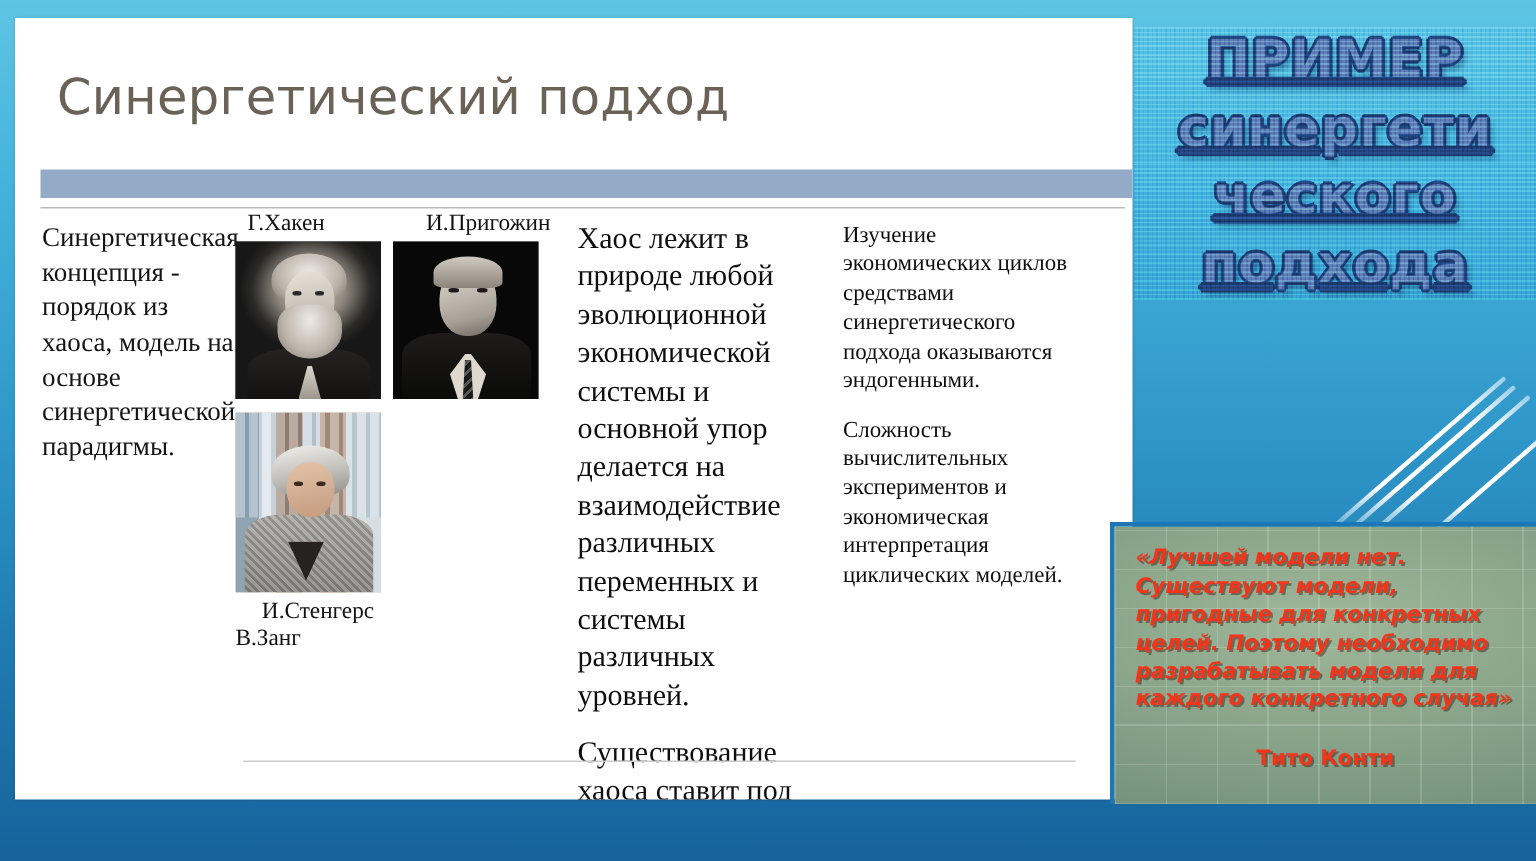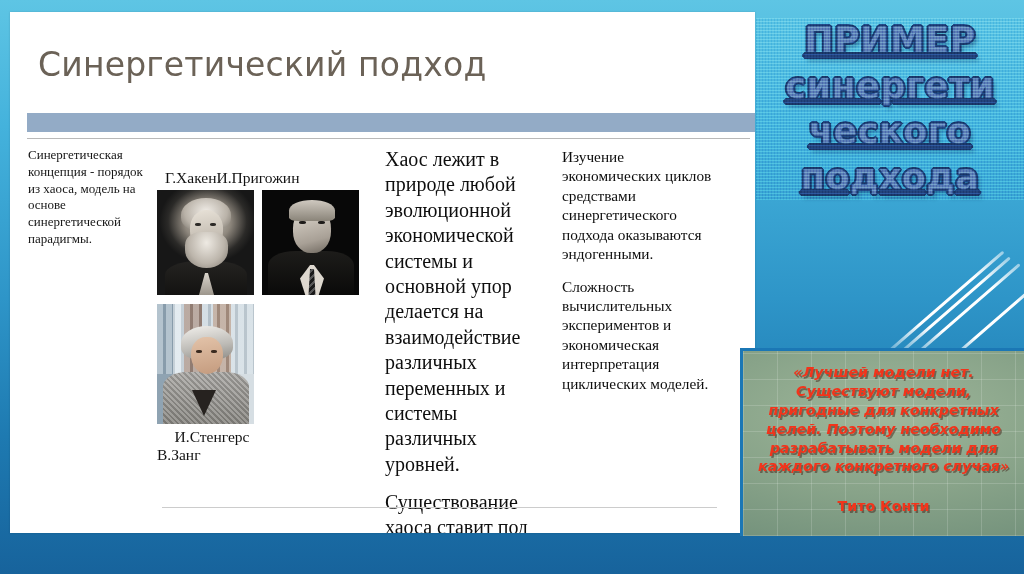--- a/index.html
+++ b/index.html
@@ -50,29 +50,29 @@
     width: 555px; height: 1px;
     background: #cccccc;
   }
 
   
   .col { position: absolute; }
   .col p { margin: 0 0 9px 0; }
 
   #col-concept {
     left: 18px; top: 135px; width: 128px;
-    font-size: 13px; line-height: 1.29;
+    font-size: 18px; line-height: 1.29;
     color: #151515;
   }
 
   #col-people { left: 147px; top: 128px; width: 214px; }
   .people-names-top {
-    display: flex; justify-content: flex-start;
+    display: flex; justify-content: space-between;
     padding: 0 4px 3px 8px;
-    font-size: 15.5px; color: #121212; margin-top: 29px;
+    font-size: 15.5px; color: #121212;
   }
   .photo-row { display: flex; gap: 8px; }
   .photo {
     position: relative; overflow: hidden;
     border: 0;
   }
   .photo.haken { width: 97px; height: 105px; background: #1a1a1a; }
   .photo.prigozhin { width: 97px; height: 105px; background: #0b0b0b; }
   .photo.stengers { width: 97px; height: 120px; margin-top: 9px; }
 
@@ -279,21 +279,20 @@
     border-left: 3px solid #1b77b5;
     padding: 12px 14px 10px 14px;
     overflow: hidden;
   }
   #quote-text {
     font-family: "DejaVu Sans", sans-serif;
     font-style: italic;
     font-weight: 700;
     font-size: 14.2px;
     line-height: 1.33;
-    text-align: center;
     color: #f2341b;
     text-shadow: 1.5px 1.5px 0 rgba(60,20,10,.45);
   }
   #quote-author {
     margin-top: 22px;
     font-family: "DejaVu Sans", sans-serif;
     font-weight: 700;
     font-size: 14.2px;
     text-align: center;
     color: #f2341b;

